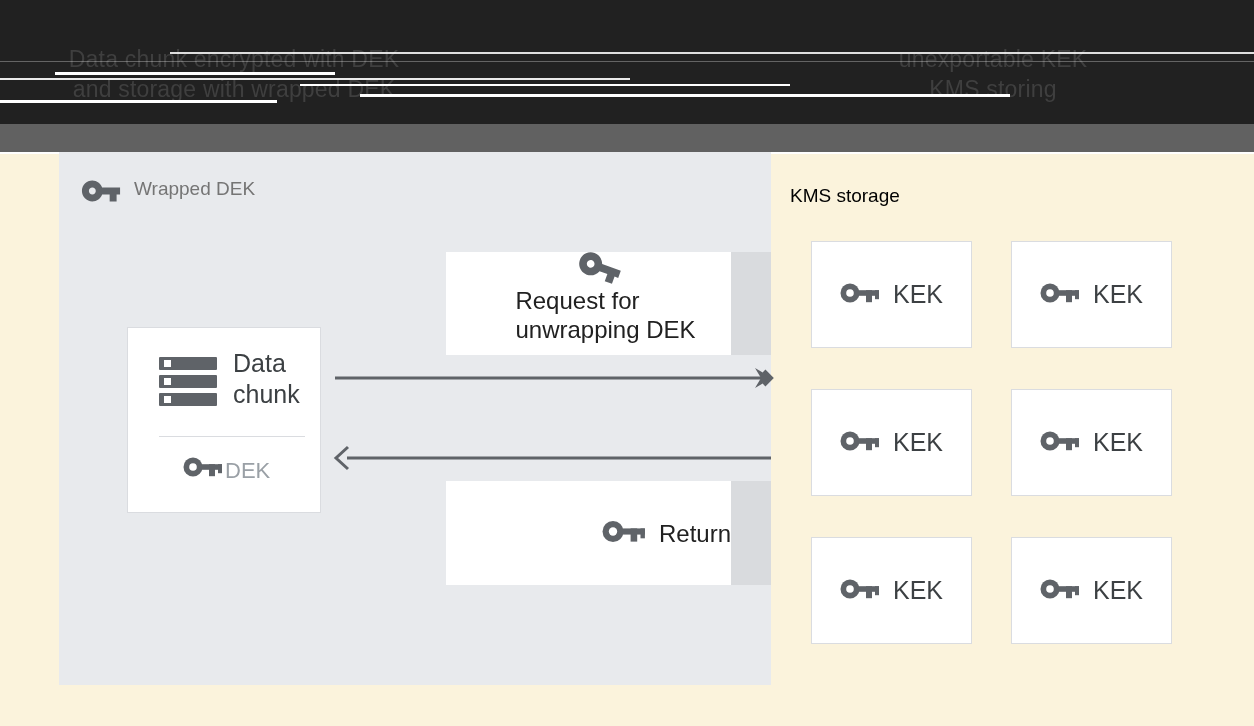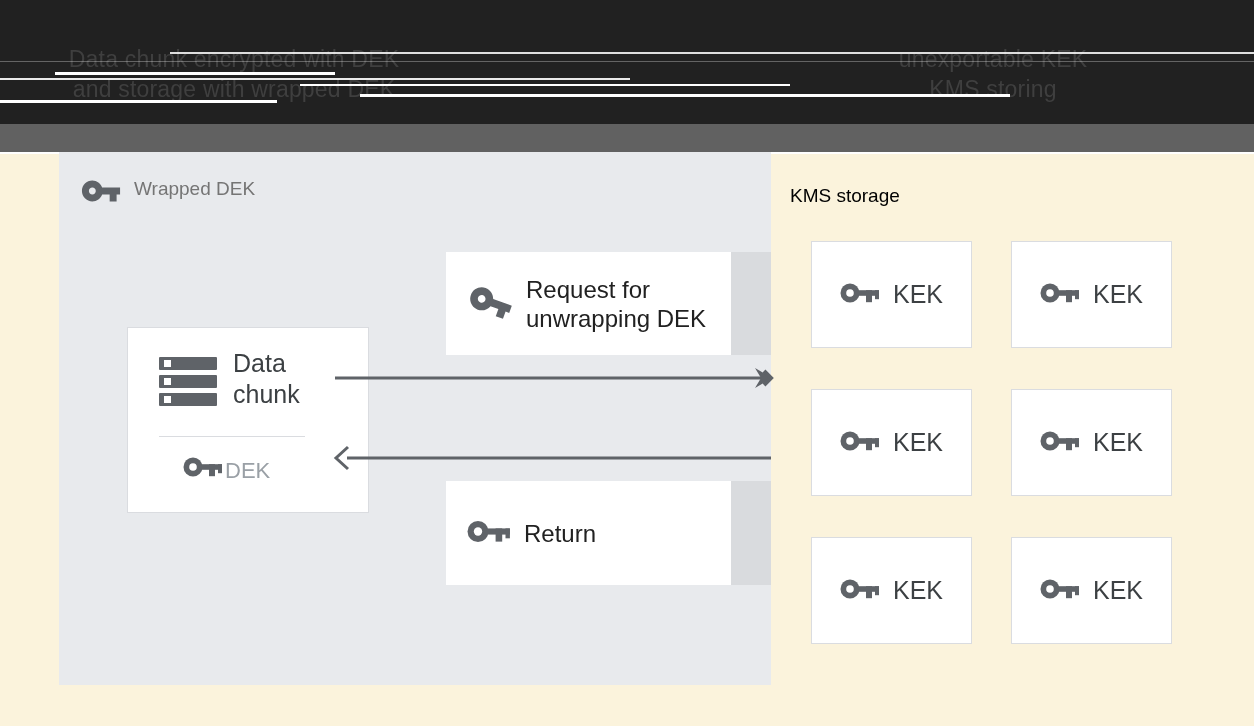--- a/index.html
+++ b/index.html
@@ -15,21 +15,21 @@
   .caption{position:absolute;top:44px;text-align:center;color:#3F3F3F;font-size:23px;line-height:30px;letter-spacing:.2px;}
   .caption-left{left:59px;width:350px;}
   .caption-right{left:872px;width:242px;}
   .glitch{position:absolute;background:#ffffff;}
   
   .panel{position:absolute;left:59px;top:152px;width:712px;height:533px;background:#E8EAED;}
   .panel-label{position:absolute;left:80px;top:178px;display:flex;align-items:flex-start;gap:12px;color:#757575;font-size:19px;}
   .kms-label{position:absolute;left:790px;top:185px;color:#000000;font-size:19px;}
   
   .box{position:absolute;background:#ffffff;border:1px solid #DADCE0;box-sizing:border-box;}
-  .data-chunk{left:127px;top:327px;width:242px;height:186px;}
+  .data-chunk{left:127px;top:327px;width:194px;height:186px;}
   .dc-icon{position:absolute;left:31px;top:29px;width:58px;}
   .dc-bar{position:relative;width:58px;height:13px;background:#5F6368;border-radius:1px;margin-bottom:5px;}
   .dc-bar::after{content:"";position:absolute;left:5px;top:3px;width:7px;height:7px;background:#ffffff;}
   .dc-title{position:absolute;left:105px;top:20px;color:#3C4043;font-size:25px;line-height:31px;}
   .dc-divider{position:absolute;left:31px;top:108px;width:146px;height:1px;background:#DADCE0;}
   .dc-dek{position:absolute;left:55px;top:126px;display:flex;align-items:flex-end;gap:2px;}
   .dek-text{color:#9AA0A6;font-size:22px;}
   .msg-box{width:285px;height:103px;border:none;display:flex;align-items:center;padding-left:21px;box-sizing:border-box;}
   .req-box{left:446px;top:252px;}
   .ret-box{left:446px;top:481px;height:104px;}
@@ -111,34 +111,34 @@
     <line x1="5" y1="13" x2="433" y2="13" stroke="#5F6368" stroke-width="3"></line>
     <path d="M425,3 L442,13 L425,23 L431,13 Z" fill="#5F6368"></path>
     <path d="M434,6 L441,13 L434,20" fill="none" stroke="#5F6368" stroke-width="4"></path>
   </g>
   <g>
     <line x1="17" y1="93" x2="441" y2="93" stroke="#5F6368" stroke-width="3"></line>
     <polyline points="18,82 6,93 18,104" fill="none" stroke="#5F6368" stroke-width="3"></polyline>
   </g>
 </svg>
 
-<div class="box msg-box req-box" style="position:absolute;">
+<div class="box msg-box req-box" style="position:absolute;flex-direction:column;">
   <span style="transform:rotate(20deg);display:inline-block;">
     <svg width="46" height="30" viewBox="0 4.5 24 15">
         <path fill="#5F6368" d="M12.65 10C11.83 7.67 9.61 6 7 6c-3.31 0-6 2.69-6 6s2.69 6 6 6c2.61 0 4.83-1.67 5.65-4H17v4h4v-4h2v-4H12.65zM7 14c-1.1 0-2-.9-2-2s.9-2 2-2 2 .9 2 2-.9 2-2 2z"></path>
       </svg>
   </span>
   <div class="msg-text">
     <div>Request for</div>
     <div>unwrapping DEK</div>
   </div>
 </div>
 <div class="strip strip-req"></div>
 
-<div class="box msg-box ret-box" style="position:absolute;">
+<div class="box msg-box ret-box" style="position:absolute;justify-content:flex-end;">
   <span>
     <svg width="44" height="29" viewBox="0 0 40 26">
         <g fill="#5F6368">
           <circle cx="10" cy="13" r="9.5"></circle>
           <rect x="18" y="10.2" width="21" height="5.6"></rect>
           <rect x="26" y="10.2" width="6" height="12"></rect>
           <rect x="35" y="10.2" width="4" height="9"></rect>
         </g>
         <circle cx="10" cy="13" r="3.8" fill="#fff"></circle>
       </svg>

